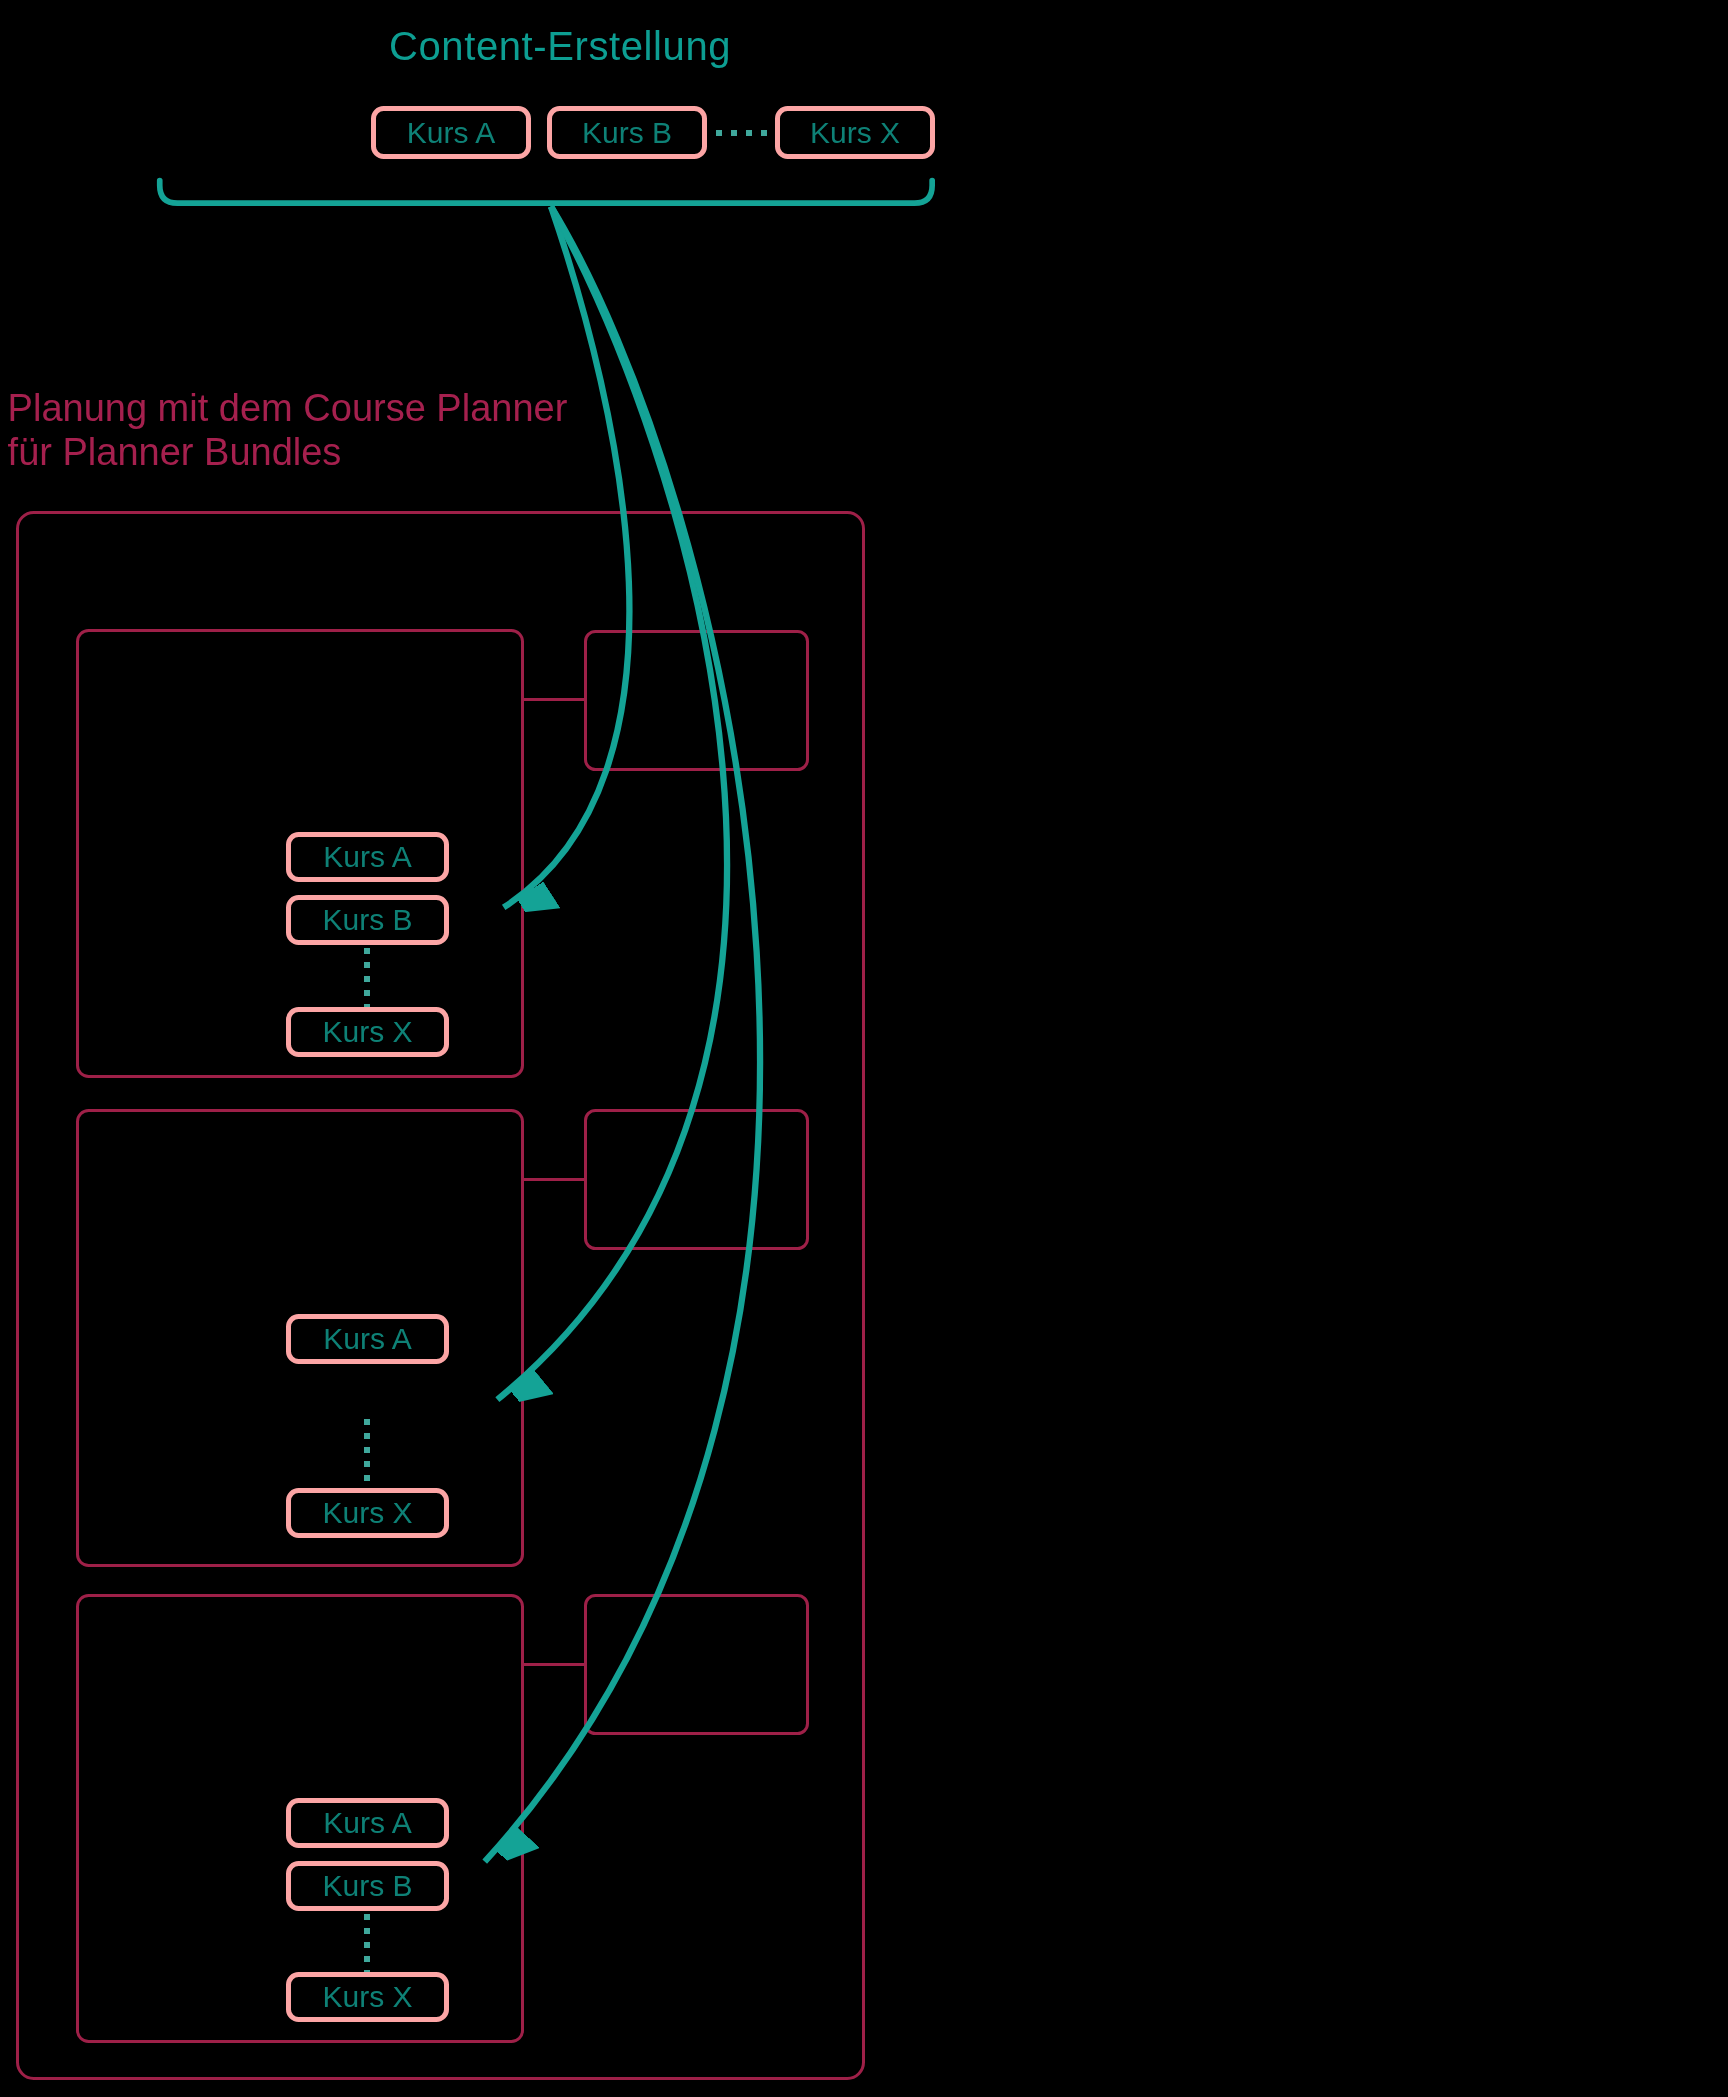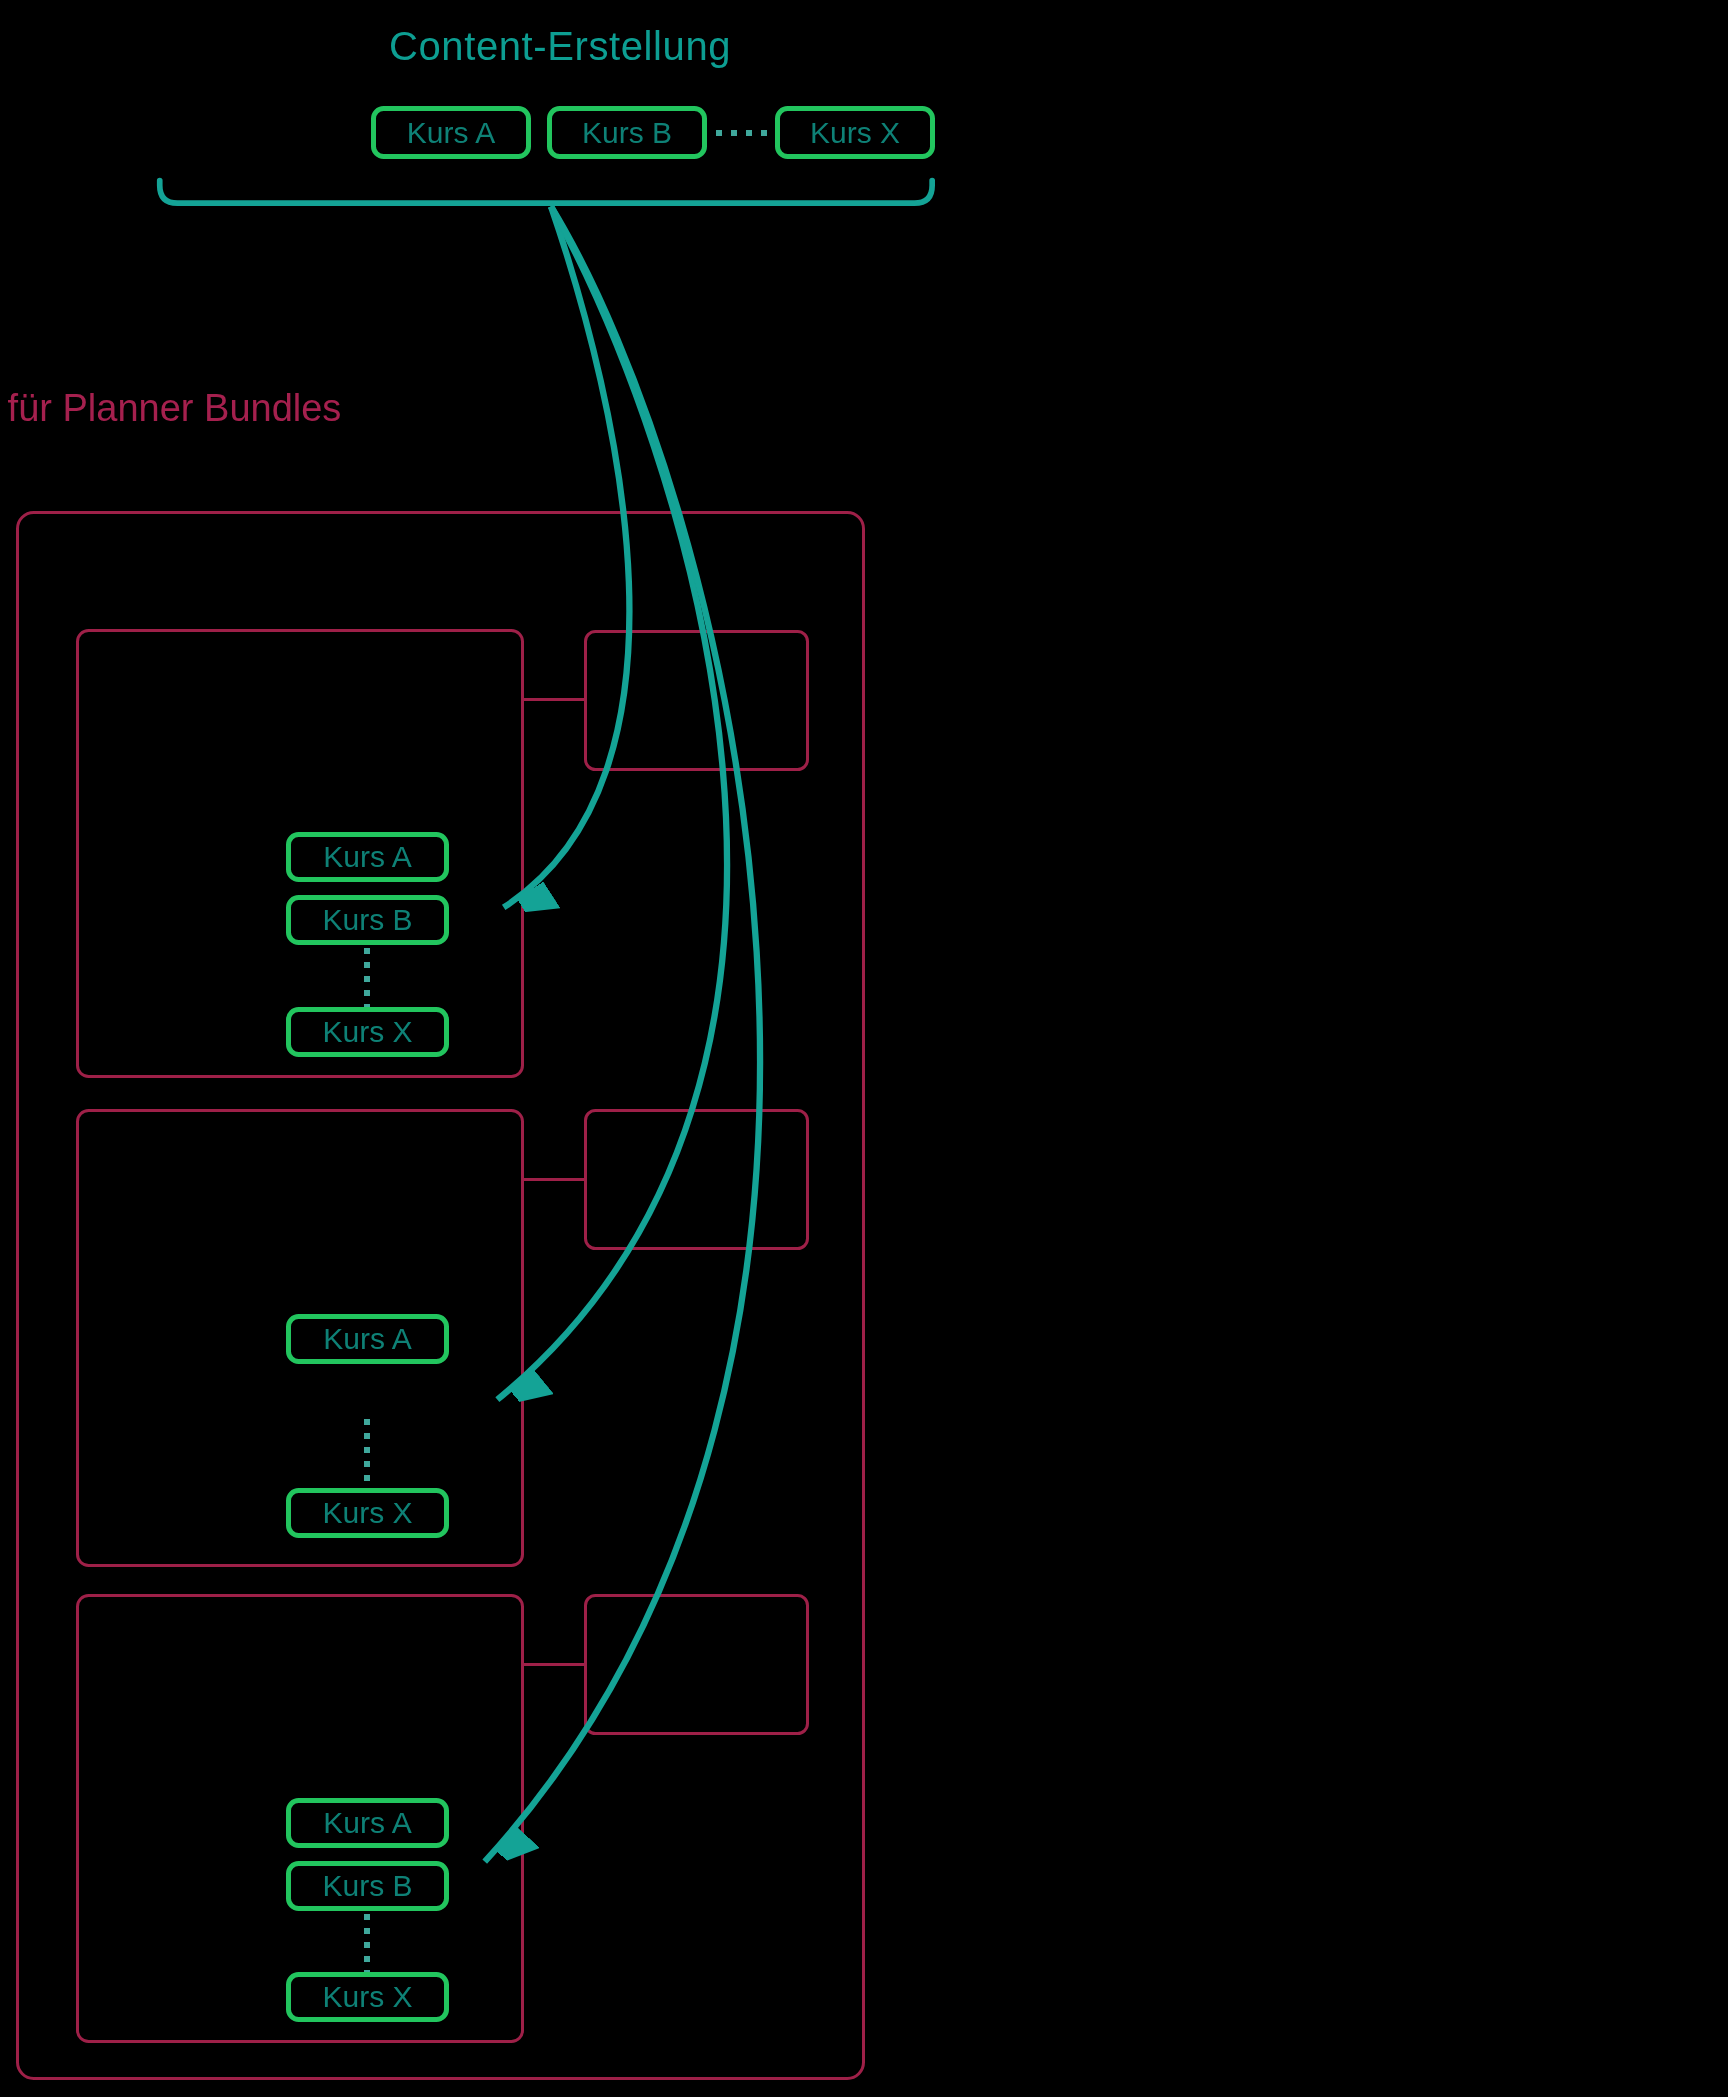--- a/index.html
+++ b/index.html
@@ -20,21 +20,21 @@
   
   .cc-title {
     left: 389px; top: 24px;
     font-size: 40px;
     color: #0d9e92;
     letter-spacing: 0.6px;
     white-space: nowrap;
   }
   .chip {
     box-sizing: border-box;
-    border: 5px solid #22c55e;
+    border: 5px solid #fca5a5;
     border-radius: 12.6px;
     color: #0e8176;
     display: flex;
     align-items: center;
     justify-content: center;
     white-space: nowrap;
     background: transparent;
   }
   .chip.top { width: 160px; height: 53px; font-size: 30px; }
   .chip.inner { width: 163px; height: 50px; font-size: 30px; }
@@ -81,20 +81,21 @@
   </div>
   <div class="abs chip top" style="left:547px; top:106px;">
     <span>Kurs B</span>
   </div>
   <div class="abs hdots" style="left:716px; top:130px;"></div>
   <div class="abs chip top" style="left:775px; top:106px;">
     <span>Kurs X</span>
   </div>
 
   <div class="abs plan-title">
+    <div>Planung mit dem Course Planner</div>
     <div>für Planner Bundles</div>
   </div>
 
   <div class="abs redbox outer-red"></div>
 
   <div class="abs redbox bundle" style="top:629px; height:449px;"></div>
   <div class="abs redbox meta" style="top:630px;"></div>
   <div class="abs rconn" style="top:698px;"></div>
   <div class="abs vdots" style="left:364px; top:948px; height:63px;"></div>
   <div class="abs chip inner" style="left:286px; top:832px;">

